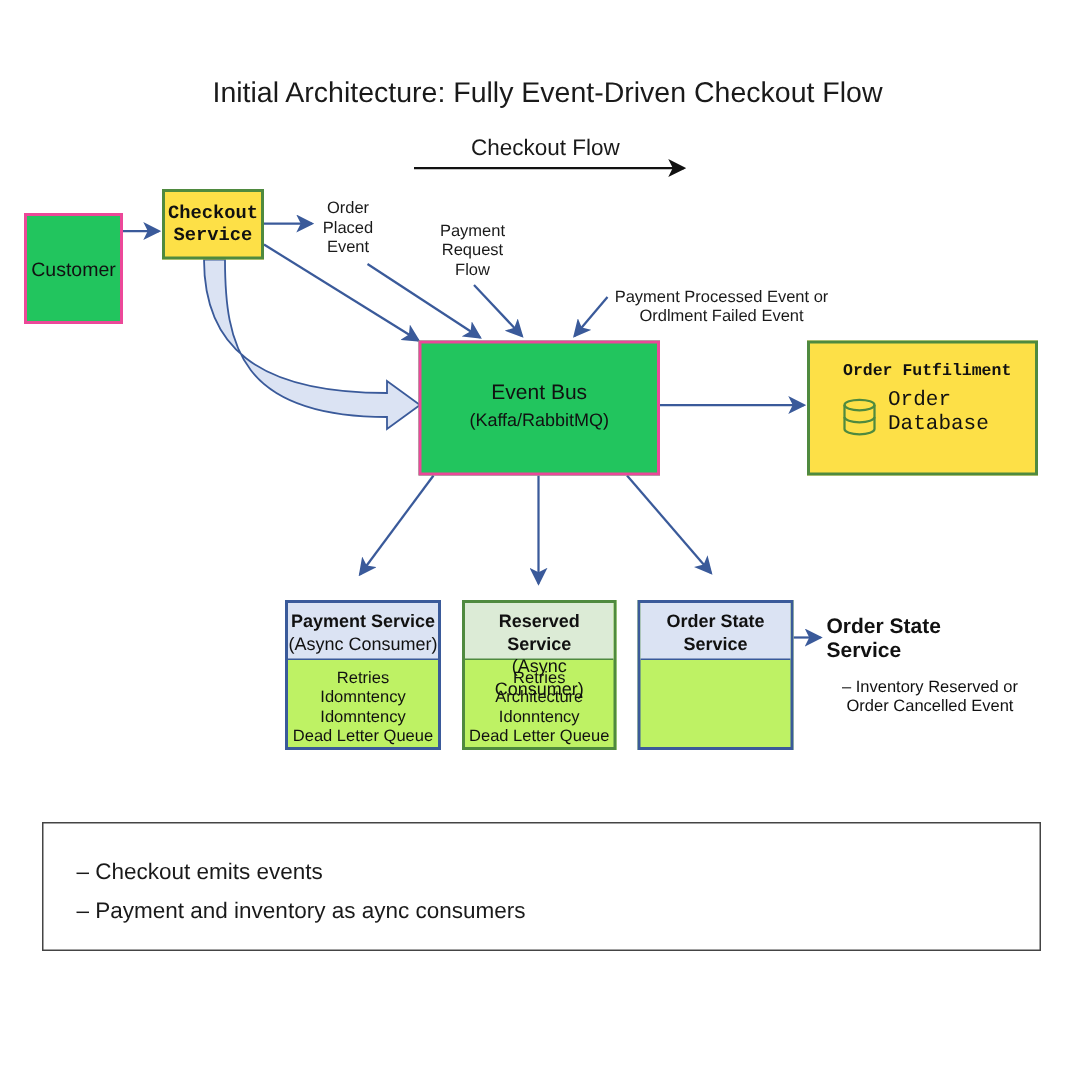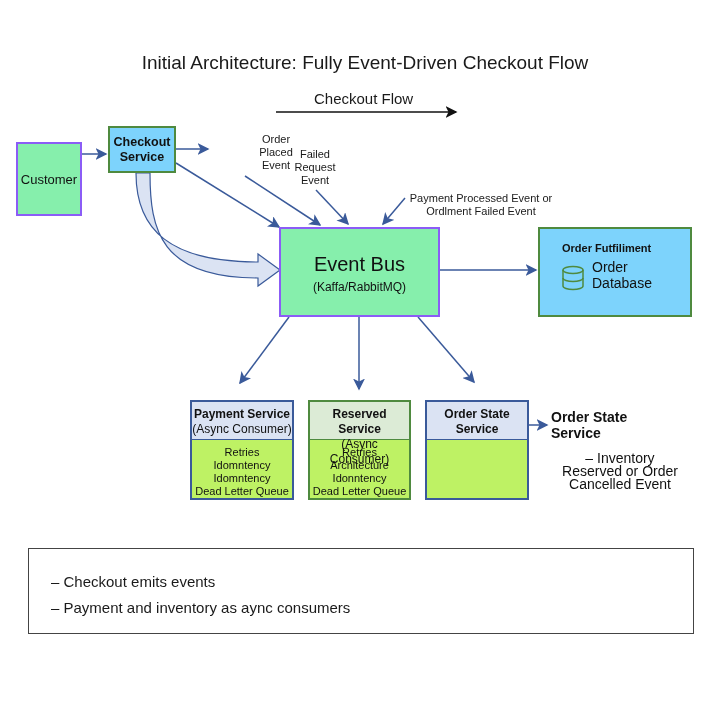--- a/index.html
+++ b/index.html
@@ -4,42 +4,42 @@
   <style>
     html, body { margin: 0; padding: 0; }
     body {
       width: 720px; height: 720px; background: #ffffff; position: relative; overflow: hidden;
       font-family: "Liberation Sans", sans-serif; color: #111;
     }
     .abs { position: absolute; }
     .title { left: 0; width: 730px; top: 52px; text-align: center; font-size: 19px; color: #1a1a1a; }
     .flow-label { left: 314px; top: 90px; font-size: 15px; color: #1a1a1a; }
     .box { position: absolute; box-sizing: border-box; }
-    .blue { background: #86efac; border: 2px solid #8b5cf6; }
-    .green { background: #7dd3fc; border: 2px solid #4f8a3f; }
+    .blue { background: #22c55e; border: 2px solid #ec4899; }
+    .green { background: #fde047; border: 2px solid #4f8a3f; font-family: Liberation Mono, monospace; }
     .customer { left: 16px; top: 142px; width: 66px; height: 74px; display:flex; align-items:center; justify-content:center; font-size: 13px; }
     .checkout { left: 108px; top: 126px; width: 68px; height: 47px; display:flex; align-items:center; justify-content:center; text-align:center; font-size: 12.5px; font-weight: bold; line-height: 15px; }
     .eventbus { left: 279px; top: 227px; width: 161px; height: 90px; text-align:center; }
-    .eventbus .h { margin-top: 24px; font-size: 20px; }
+    .eventbus .h { margin-top: 24px; font-size: 14px; }
     .eventbus .s { margin-top: 4px; font-size: 12px; }
     .fulfil { left: 538px; top: 227px; width: 154px; height: 90px; }
     .fulfil .h { position:absolute; left: 22px; top: 13px; font-size: 11px; font-weight: bold; }
     .fulfil .db { position:absolute; left: 20px; top: 36px; width: 26px; height: 26px; }
     .fulfil .t { position:absolute; left: 52px; top: 30px; font-size: 14px; line-height: 16px; }
     .label { position: absolute; font-size: 11px; text-align: center; line-height: 13px; color:#1a1a1a; }
     .svc { position:absolute; top: 400px; height: 100px; box-sizing: border-box; background:#bef264; }
     .svc .hd { height: 38px; box-sizing:border-box; text-align:center; padding-top: 5px; font-size: 12px; line-height: 15px; }
     .svc .hd b { font-weight: bold; }
     .svc .bd { text-align:center; font-size: 11px; line-height: 13px; padding-top: 6px; border-radius: 21px; }
     .svc.blue-b { border: 2px solid #3a5a9a; }
     .svc.blue-b .hd { background:#dbe3f3; border-bottom: 1.5px solid #3a5a9a; }
     .svc.green-b { border: 2px solid #4f8a3f; }
     .svc.green-b .hd { background:#dcebd6; border-bottom: 1.5px solid #4f8a3f; }
     .osside { left: 551px; top: 409px; font-size: 14px; font-weight: bold; line-height: 16px; }
-    .osnote { left: 560px; top: 452px; font-size: 14px; line-height: 13px; text-align: center; }
+    .osnote { left: 560px; top: 452px; font-size: 11px; line-height: 13px; text-align: center; }
     .summary { left: 28px; top: 548px; width: 666px; height: 86px; box-sizing:border-box; border: 1.5px solid #444; }
     .summary ul { list-style:none; margin: 12px; padding: 8px 0 0 10px; }
     .summary li { font-size: 15px; line-height: 26px; color:#1a1a1a; }
     svg.arrows { position:absolute; left:0; top:0; }
   </style>
 </head>
 <body>
 
 <div class="abs title">Initial Architecture: Fully Event-Driven Checkout Flow</div>
 <div class="abs flow-label">Checkout Flow</div>
@@ -68,22 +68,22 @@
   <line x1="529" y1="425" x2="547" y2="425" stroke="#3a5a9a" stroke-width="1.5" marker-end="url(#ah)"></line>
 </svg>
 
 <div class="box blue customer">
   <span>Customer</span>
 </div>
 <div class="box green checkout">
   <span>Checkout Service</span>
 </div>
 
-<div class="label" style="left:208px; top:133px; width:48px;margin-left:44px;">Order Placed Event</div>
-<div class="label" style="left:286px; top:148px; width:58px;">Failed Request Event</div>
+<div class="label" style="left:208px; top:133px; width:48px;">Order Placed Event</div>
+<div class="label" style="left:286px; top:148px; width:58px;">Payment Request Flow</div>
 <div class="label" style="left:408px; top:192px; width:146px;">Payment Processed Event or Ordlment Failed Event</div>
 
 <div class="box blue eventbus">
   <div class="h">Event Bus</div>
   <div class="s">(Kaffa/RabbitMQ)</div>
 </div>
 
 <div class="box green fulfil">
   <div class="h">Order Futfiliment</div>
   <svg class="db" viewBox="0 0 26 26">

